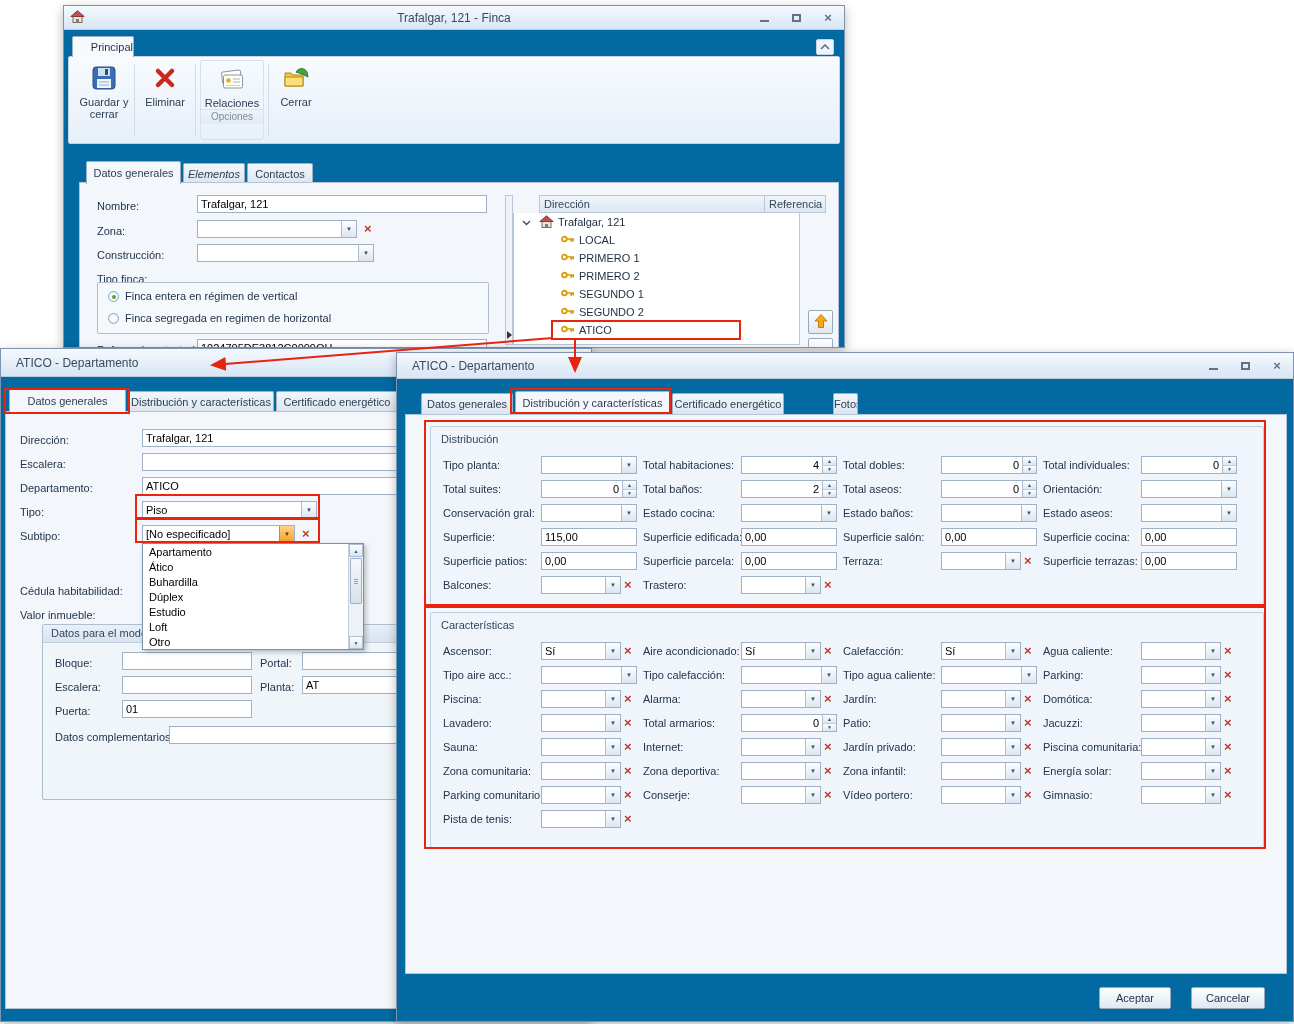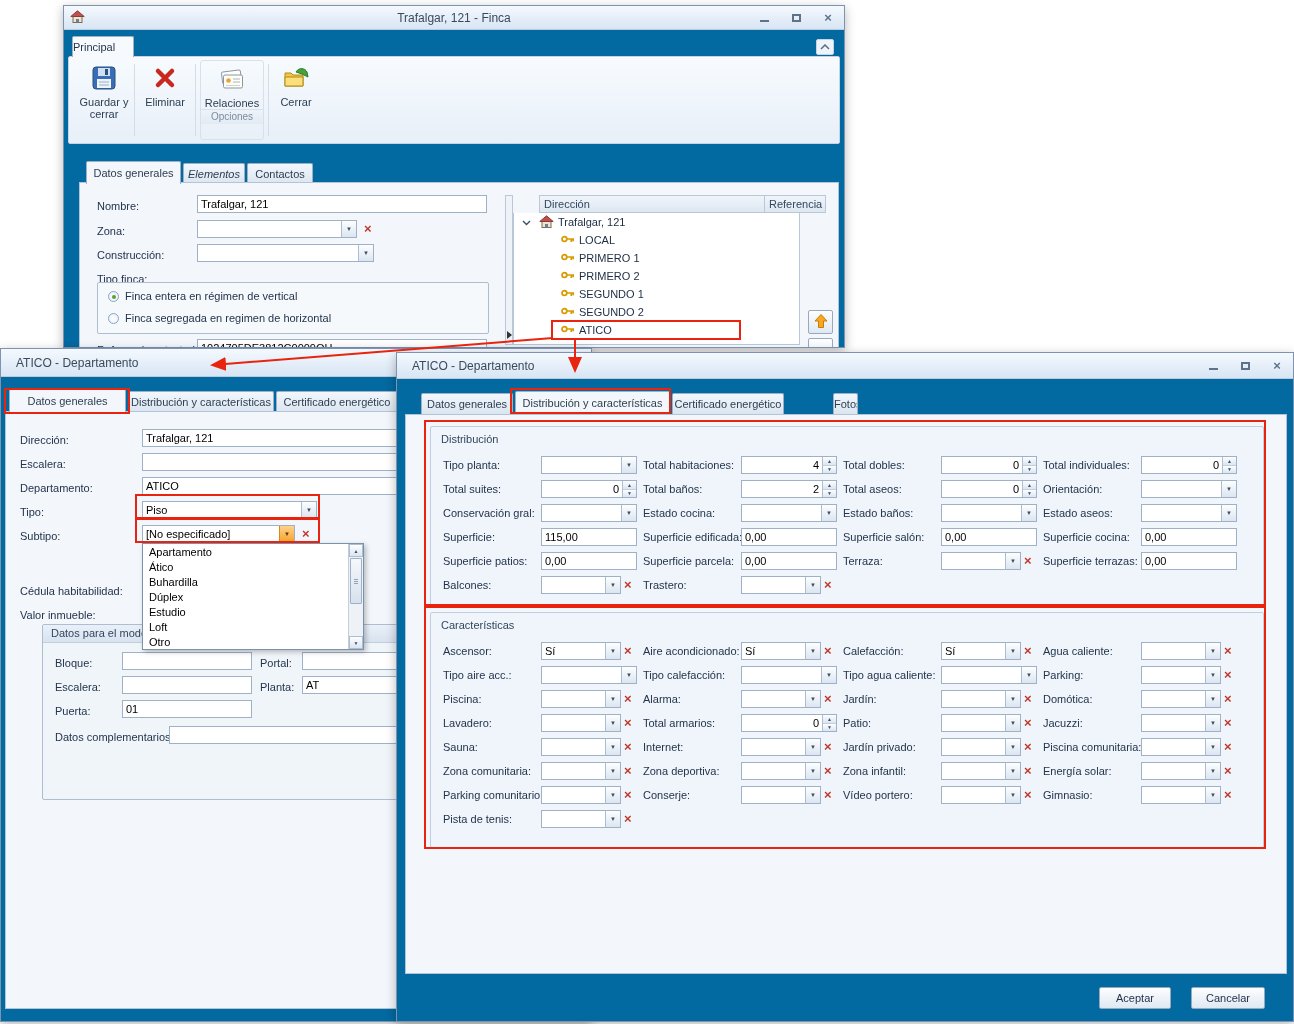--- a/index.html
+++ b/index.html
@@ -46,21 +46,21 @@
   .xglyph.abs { position:absolute; }
 
   .radio { width:11px; height:11px; border-radius:50%; border:1px solid #88a5c4;
            background:radial-gradient(#ffffff,#e6edf5); display:inline-block; position:relative;
            vertical-align:-2px; margin-right:6px; }
   .radio.sel::after { content:""; position:absolute; left:2.5px; top:2.5px; width:4px; height:4px;
                       border-radius:50%; background:#56a624; }
 
   
   .ribtab { position:absolute; left:8px; top:30px; width:62px; height:21px; line-height:20px;
-            text-align:left; background:#f6fafd; border:1px solid #9db0c6; border-bottom:none;
+            text-align:right; background:#f6fafd; border:1px solid #9db0c6; border-bottom:none;
             border-radius:2px 2px 0 0; z-index:2; }
   .ribbody { position:absolute; left:4px; right:4px; top:50px; height:88px;
              background:linear-gradient(#f7fbfe,#e7eff8); border:1px solid #c5d3e4; border-radius:2px;
              display:flex; align-items:stretch; padding:3px 8px; }
   .ribbtn { width:54px; display:flex; flex-direction:column; align-items:center; padding-top:5px;
             gap:3px; text-align:center; color:#2d3d52; line-height:12px; }
   .ribsep { width:1px; background:#d3dde8; margin:4px 3px; }
   .ribgroup { display:flex; flex-direction:column; border:1px solid #d7e1ec; border-radius:3px; margin:0 1px; }
   .ribgroup .grpcap { height:15px; line-height:14px; text-align:center; font-size:10px; color:#7b8ca0;
                       background:linear-gradient(#eef3f9,#e2eaf3); border-top:1px solid #d7e1ec; }

